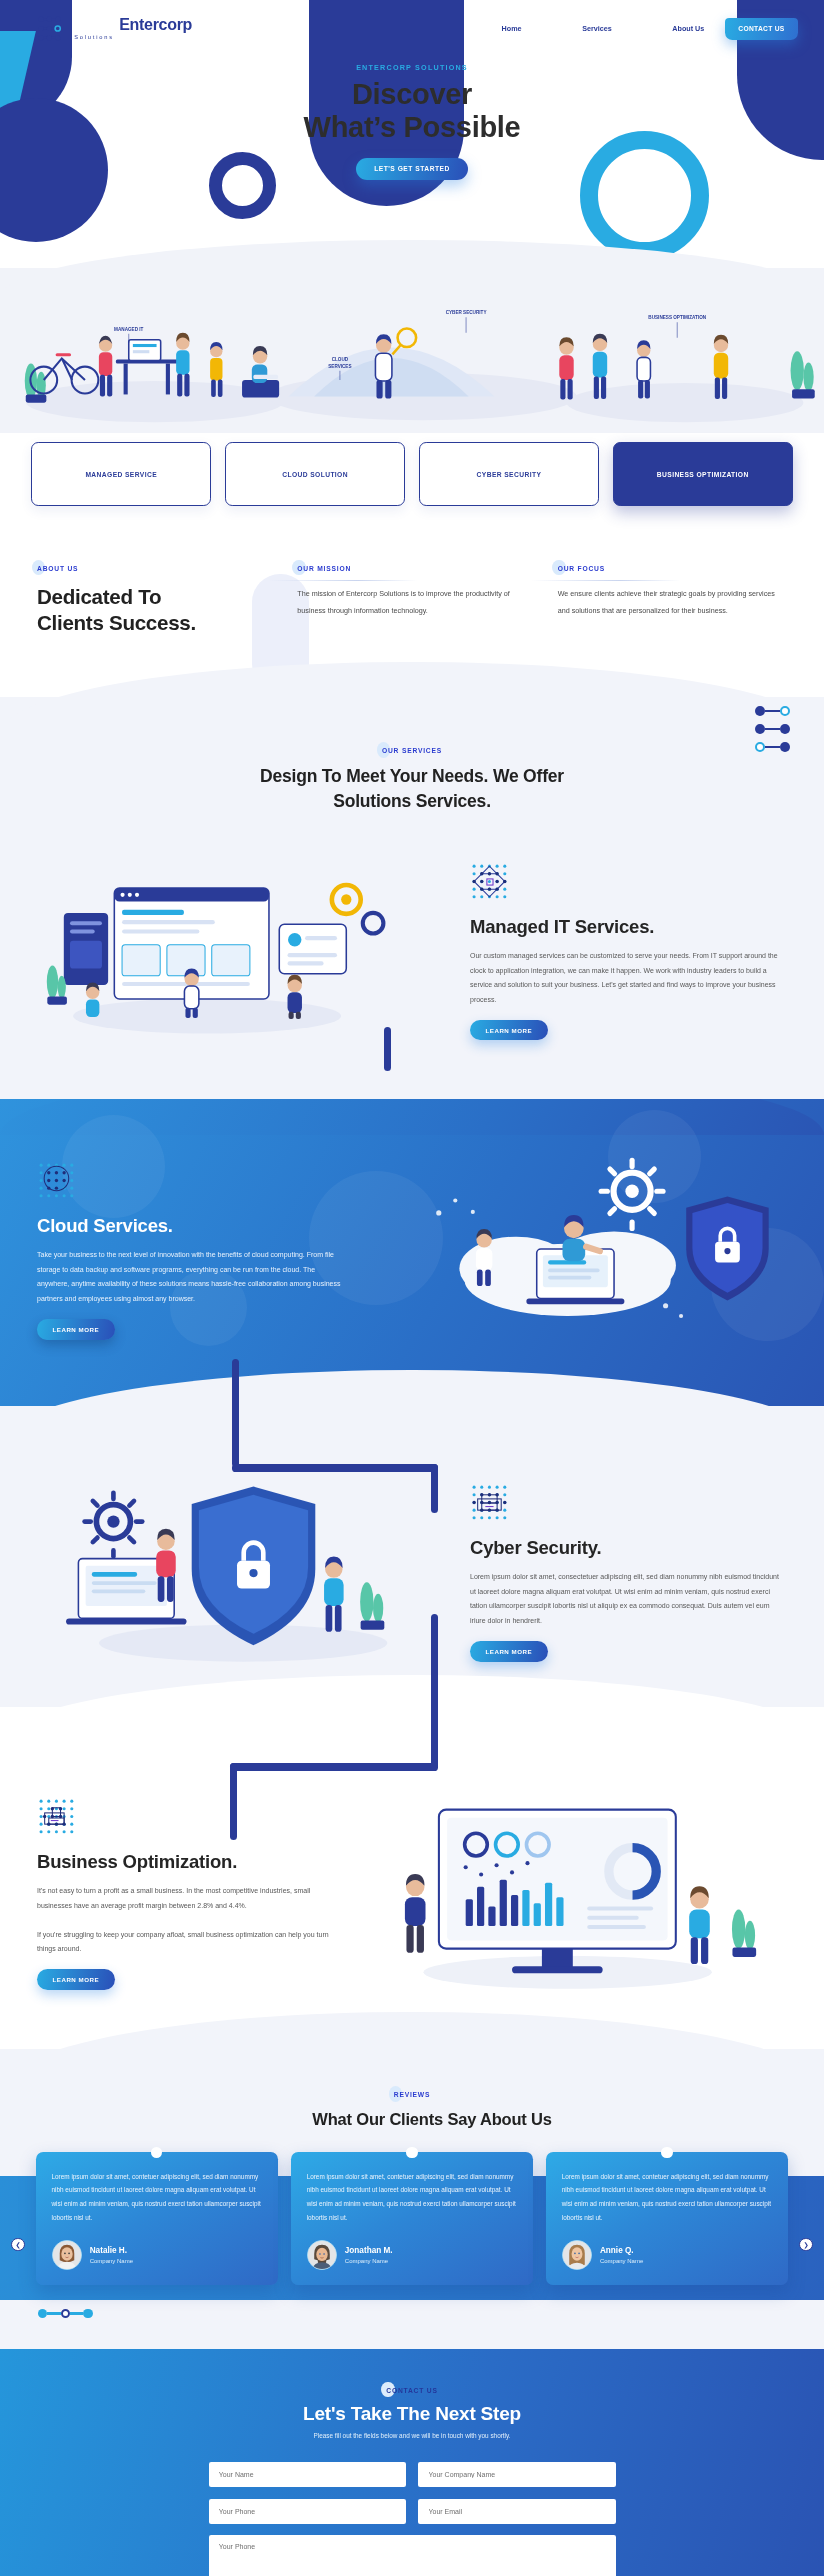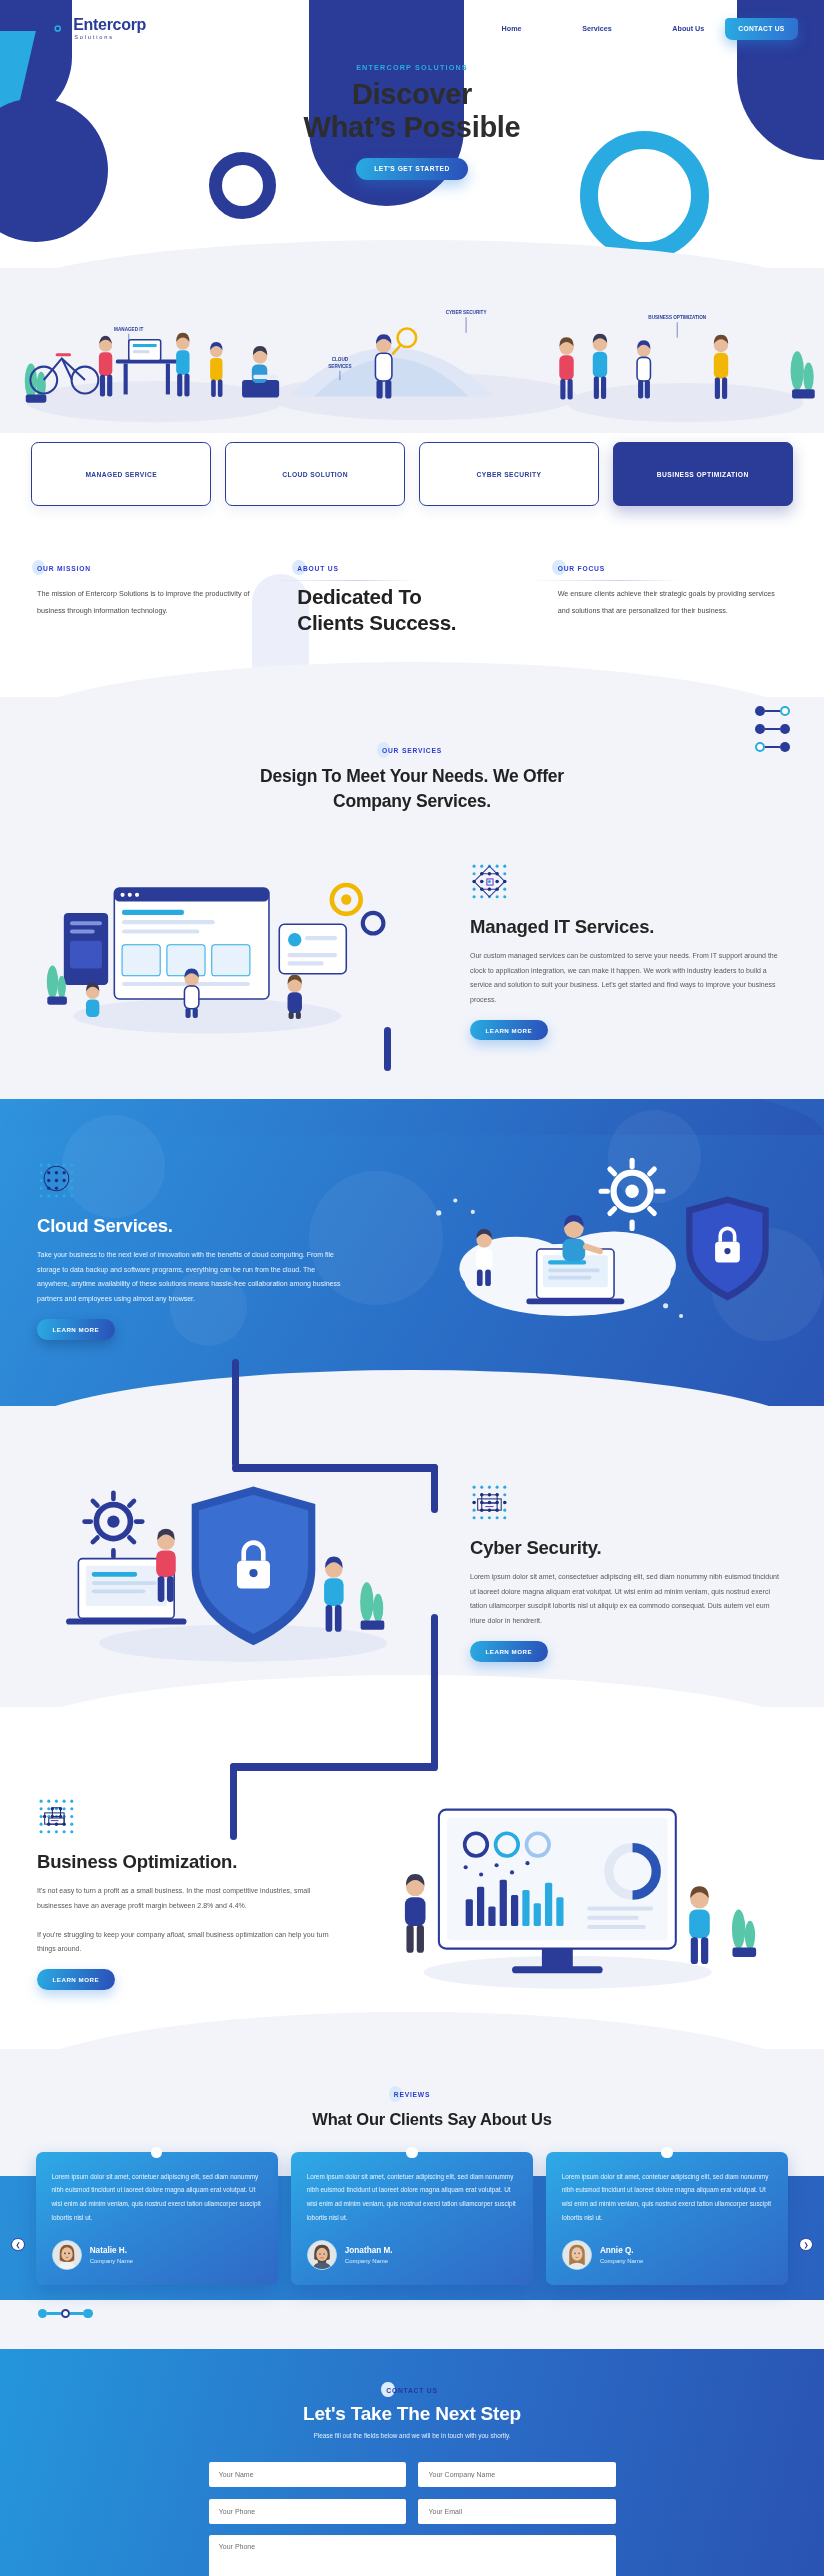--- a/index.html
+++ b/index.html
@@ -69,20 +69,21 @@
     position: relative; z-index: 40;
     display: flex; align-items: center; justify-content: space-between;
     padding: 14.4px 26px 0 37px;
   }
   .brand { display: flex; align-items: center; gap: 7.2px; }
   .brand-mark { width: 29px; height: 29px; position: relative; }
   .brand-text-wrap { display: flex; flex-direction: column; line-height: 1; }
   .brand-name {
     font-size: 16px; font-weight: 700; color: #2a3b98;
     letter-spacing: -0.3px;
+    margin-left: 46px;
   }
   .brand-sub {
     font-size: 5.7px; color: #2a3b98; letter-spacing: 1.8px;
     margin-top: 1.5px; padding-left: 1px;
   }
   .nav-links { display: flex; align-items: center; gap: 20.6px; }
   .nav-link {
     font-size: 7.2px; color: #2a3b98; font-weight: 600;
     text-decoration: none; cursor: pointer; padding-left: 40px;
   }
@@ -507,31 +508,31 @@
     <div class="tab-card active">BUSINESS OPTIMIZATION</div>
   </div>
 
   <section class="about">
     <div class="about-blob"></div>
     <div class="about-blob2"></div>
     <div class="about-divider" style="left:268px; width:149px;"></div>
     <div class="about-divider" style="left:531px; width:149px;"></div>
 
     <div class="about-col">
-      <span class="eyebrow">OUR MISSION</span>
-      <p class="about-p">The mission of Entercorp Solutions is to improve the productivity of business through information technology.</p>
-    </div>
-    <div class="about-col">
       <span class="eyebrow">ABOUT US</span>
       <h2 class="about-h2">
         <span>Dedicated To</span><br>
         <span>Clients Success.</span>
       </h2>
     </div>
     <div class="about-col">
+      <span class="eyebrow">OUR MISSION</span>
+      <p class="about-p">The mission of Entercorp Solutions is to improve the productivity of business through information technology.</p>
+    </div>
+    <div class="about-col">
       <span class="eyebrow">OUR FOCUS</span>
       <p class="about-p">We ensure clients achieve their strategic goals by providing services and solutions that are personalized for their business.</p>
     </div>
   </section>
 
   <div class="dumbbell-stack" style="position:absolute; right:34px; top:706px; z-index:6;">
     <div class="dumbbell">
         <div class="db-dot"></div>
         <div class="db-bar"></div>
         <div class="db-ring"></div>
@@ -546,21 +547,21 @@
         <div class="db-bar"></div>
         <div class="db-dot"></div>
       </div>
   </div>
 
   <section class="services">
     <div class="sec-head">
       <span class="eyebrow">OUR SERVICES</span>
       <h2 class="sec-h2">
         <span>Design To Meet Your Needs. We Offer</span><br>
-        <span>Company Services.</span>
+        <span>Solutions Services.</span>
       </h2>
     </div>
 
     <div class="svc-block" style="padding: 38px 37px 49px 37px; align-items:center;">
       <div style="width:433px; position:relative;">
         <svg width="433" height="196" viewBox="0 0 840 380">
           <ellipse cx="330" cy="318" rx="260" ry="34" fill="#e5e9f5"></ellipse>
 
           <rect x="150" y="70" width="300" height="215" rx="10" fill="#fff" stroke="#2a3b98" stroke-width="3"></rect>
           <rect x="150" y="70" width="300" height="26" rx="10" fill="#2a3b98"></rect>

